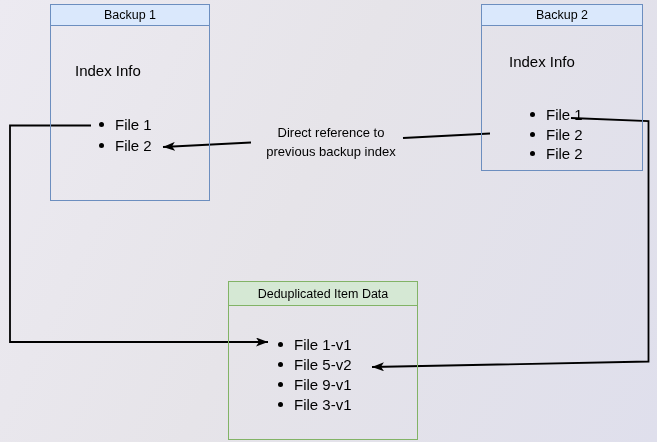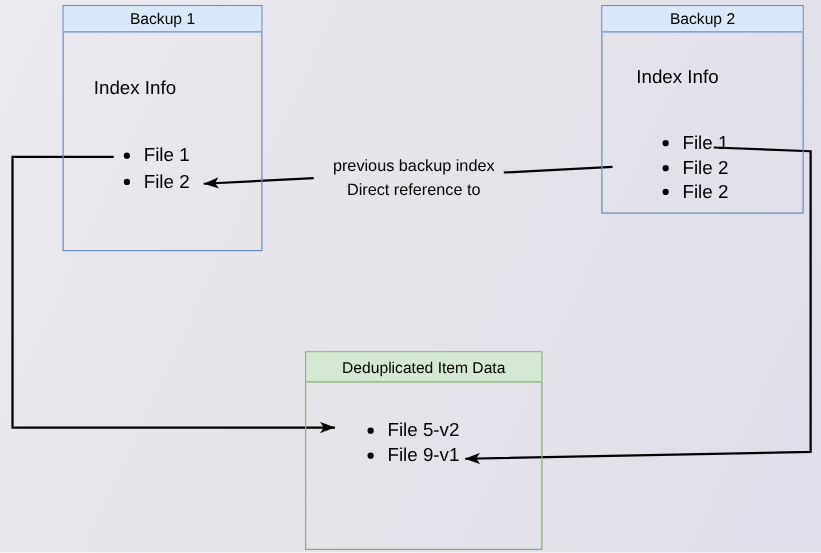--- a/index.html
+++ b/index.html
@@ -87,32 +87,40 @@
         <span class="bullet"></span>
         <span>File 2</span>
       </li>
       <li>
         <span class="bullet"></span>
         <span>File 2</span>
       </li>
     </ul>
   </div>
 
-  <div class="node green" style="left:244px; top:281px; width:190px; height:159px;">
+  <div class="node green" style="left:228px; top:281px; width:190px; height:159px;">
     <div class="node-header" style="height:23px;">Deduplicated Item Data</div>
     <ul class="file-list list-dd" style="left:49px; top:53px;">
+      <li>
+        <span class="bullet"></span>
+        <span>File 1-v1</span>
+      </li>
       <li>
         <span class="bullet"></span>
         <span>File 5-v2</span>
       </li>
       <li>
         <span class="bullet"></span>
         <span>File 9-v1</span>
       </li>
+      <li>
+        <span class="bullet"></span>
+        <span>File 3-v1</span>
+      </li>
     </ul>
   </div>
 
   <div class="edge-label">
+    <div>Direct reference to</div>
     <div>previous backup index</div>
-    <div>Direct reference to</div>
   </div>
 
 </div>
 
 </body></html>

